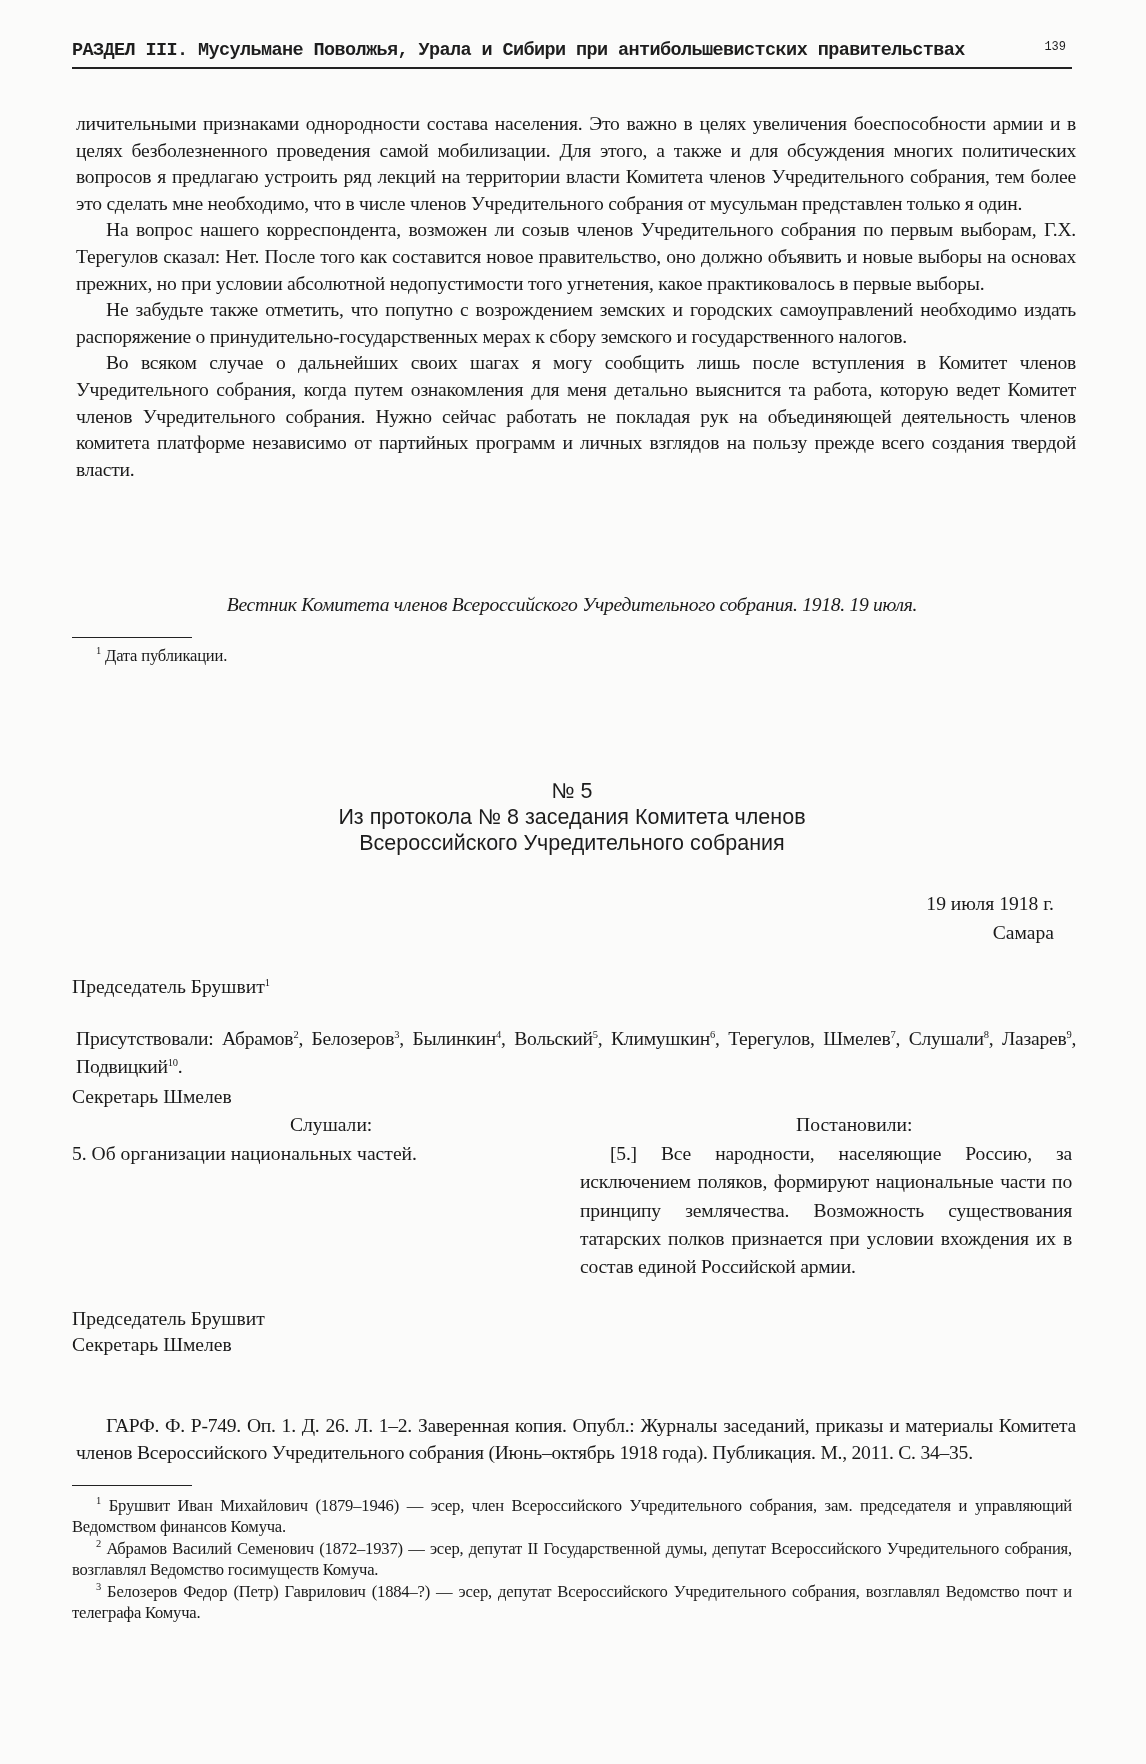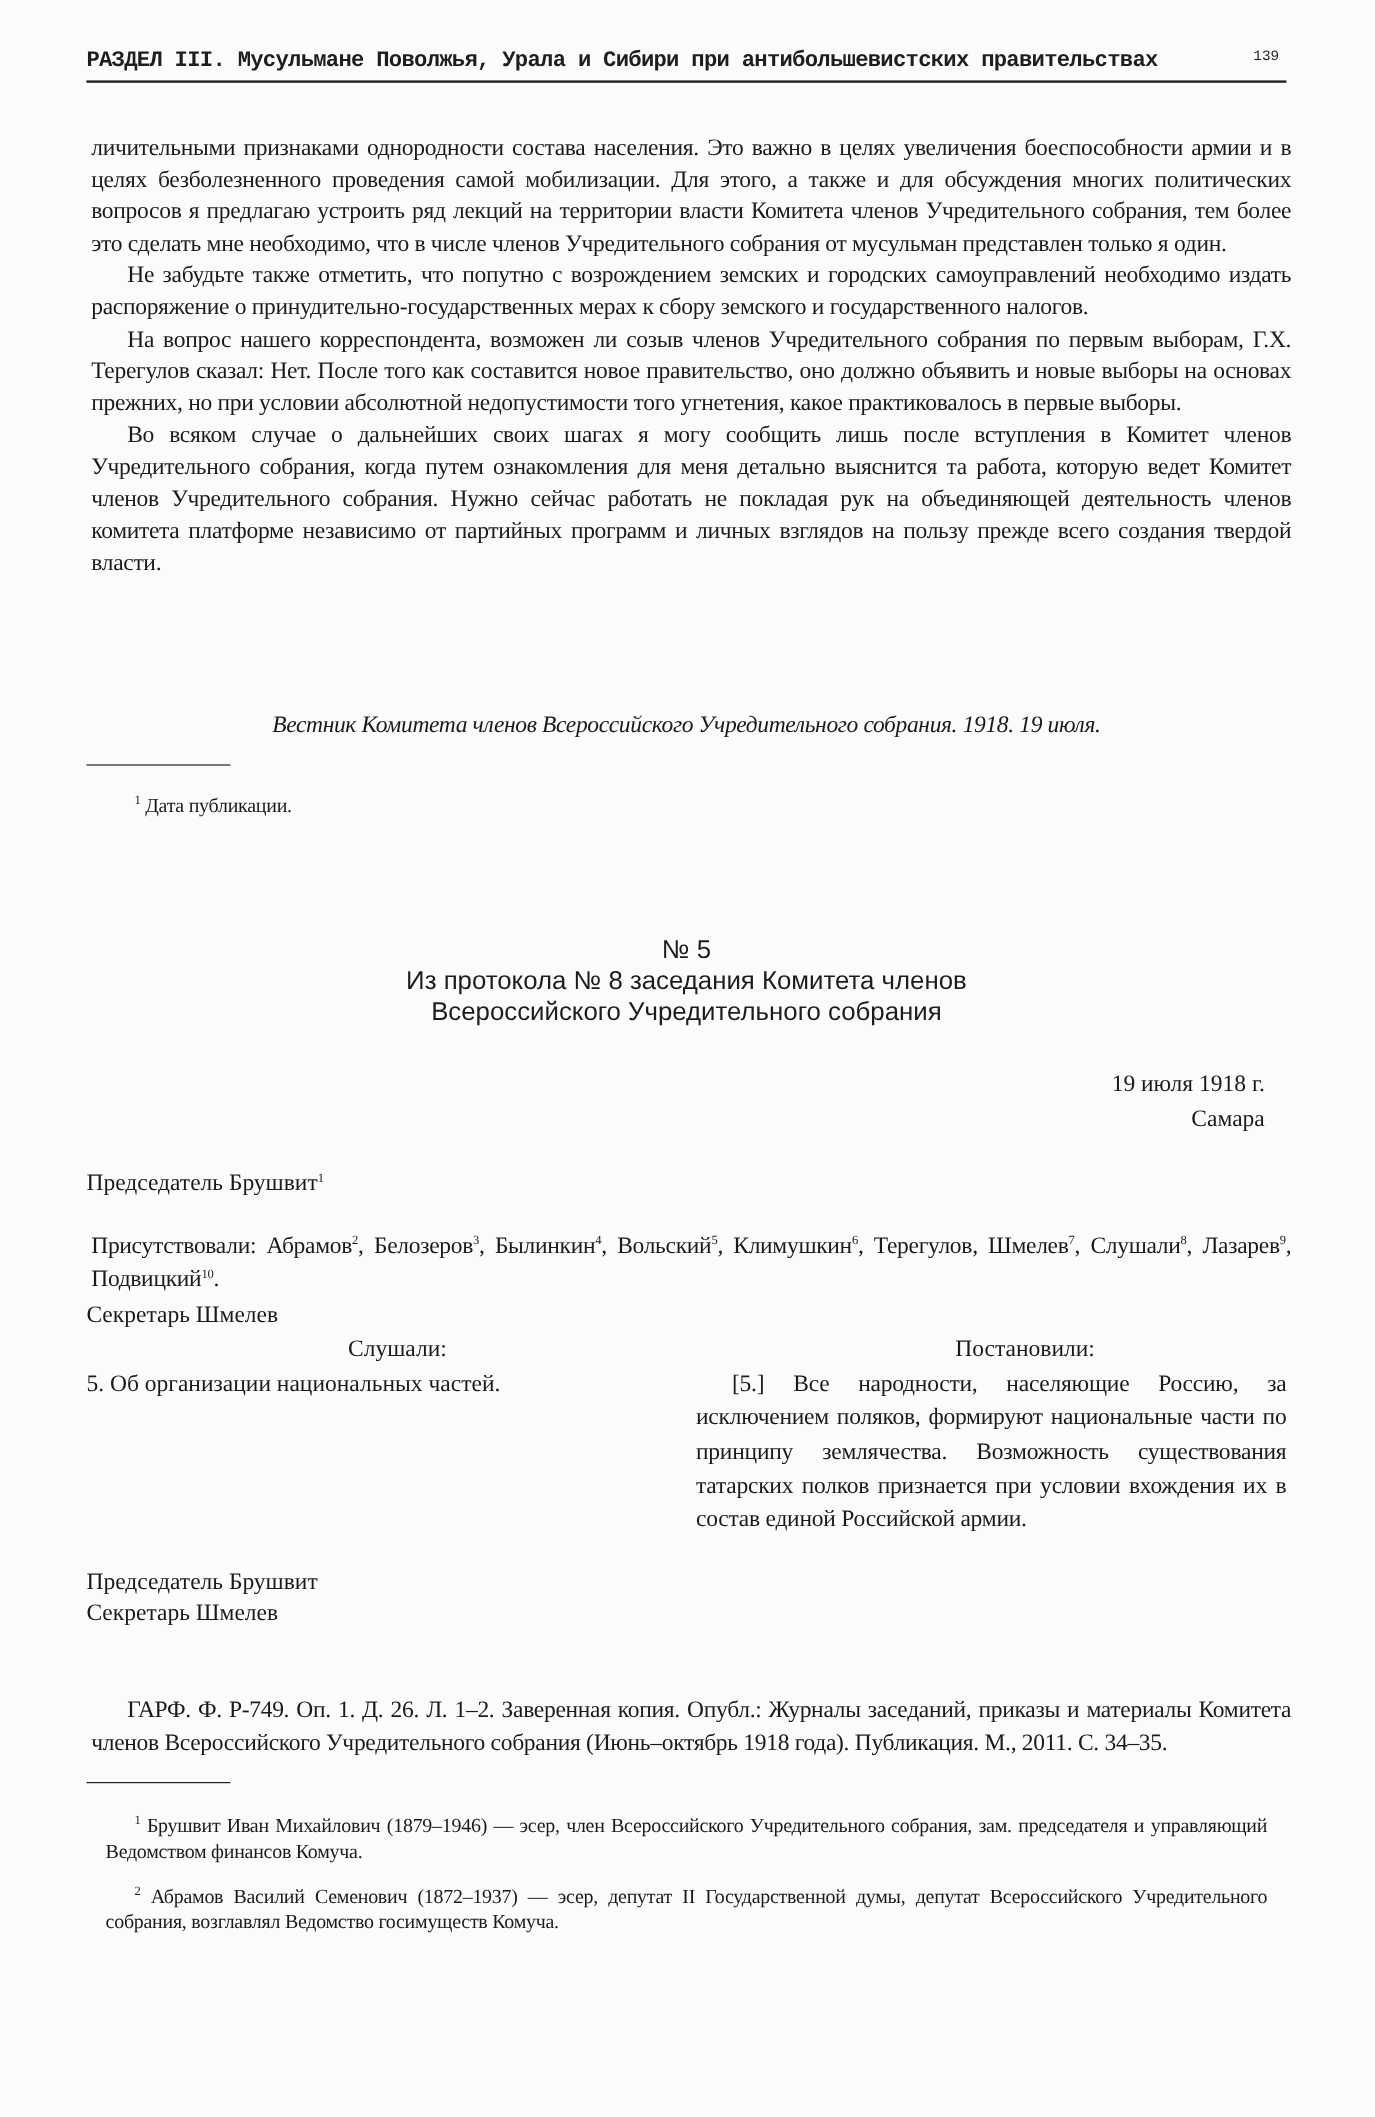--- a/index.html
+++ b/index.html
@@ -70,21 +70,21 @@
   }
   .footnote {
     position: absolute;
     left: 0;
     width: 1000px;
     font-size: 16.6px;
     line-height: 21.4px;
     text-align: justify;
     letter-spacing: -0.2px;
   }
-  .footnote p { margin: 16px; text-indent: 24px; }
+  .footnote p { margin: 0; text-indent: 24px; }
   sup { font-size: 10.5px; vertical-align: 7px; line-height: 0; }
   .doc-title {
     position: absolute;
     left: 0;
     width: 1000px;
     text-align: center;
     font-family: "Liberation Sans", sans-serif;
     font-size: 21.5px;
     line-height: 26px;
     color: #1c1c1c;
@@ -128,22 +128,22 @@
 <div class="page">
 
   <div class="running-header">
     <span>РАЗДЕЛ III. Мусульмане Поволжья, Урала и Сибири при антибольшевистских правительствах</span>
     <span class="pnum">139</span>
   </div>
   <div class="header-rule"></div>
 
   <div class="body-text" style="top:89px;">
     <p>личительными признаками однородности состава населения. Это важно в целях увеличения боеспособности армии и в целях безболезненного проведения самой мобилизации. Для этого, а также и для обсуждения многих политических вопросов я предлагаю устроить ряд лекций на территории власти Комитета членов Учредительного собрания, тем более это сделать мне необходимо, что в числе членов Учредительного собрания от мусульман представлен только я один.</p>
+    <p class="indent">На вопрос нашего корреспондента, возможен ли созыв членов Учредительного собрания по первым выборам, Г.Х. Терегулов сказал: Нет. После того как составится новое правительство, оно должно объявить и новые выборы на основах прежних, но при условии абсолютной недопустимости того угнетения, какое практиковалось в первые выборы.</p>
     <p class="indent">Не забудьте также отметить, что попутно с возрождением земских и городских самоуправлений необходимо издать распоряжение о принудительно-государственных мерах к сбору земского и государственного налогов.</p>
-    <p class="indent">На вопрос нашего корреспондента, возможен ли созыв членов Учредительного собрания по первым выборам, Г.Х. Терегулов сказал: Нет. После того как составится новое правительство, оно должно объявить и новые выборы на основах прежних, но при условии абсолютной недопустимости того угнетения, какое практиковалось в первые выборы.</p>
     <p class="indent">Во всяком случае о дальнейших своих шагах я могу сообщить лишь после вступления в Комитет членов Учредительного собрания, когда путем ознакомления для меня детально выяснится та работа, которую ведет Комитет членов Учредительного собрания. Нужно сейчас работать не покладая рук на объединяющей деятельность членов комитета платформе независимо от партийных программ и личных взглядов на пользу прежде всего создания твердой власти.</p>
   </div>
 
   <div class="source-italic" style="top:594px;">Вестник Комитета членов Всероссийского Учредительного собрания. 1918. 19 июля.</div>
 
   <div class="fn-rule" style="top:637px;"></div>
   <div class="footnote" style="top:645px;">
     <p><sup>1</sup> <span>Дата публикации.</span></p>
   </div>
 
@@ -176,15 +176,16 @@
     <div>Председатель Брушвит</div>
     <div>Секретарь Шмелев</div>
   </div>
 
   <div class="body-text" style="top:1390px; text-indent:30px; line-height:27px;">ГАРФ. Ф. Р-749. Оп. 1. Д. 26. Л. 1–2. Заверенная копия. Опубл.: Журналы заседаний, приказы и материалы Комитета членов Всероссийского Учредительного собрания (Июнь–октябрь 1918 года). Публикация. М., 2011. С. 34–35.</div>
 
   <div class="fn-rule" style="top:1485px;"></div>
   <div class="footnote" id="footnotes" style="top:1495px;">
       <p><sup>1</sup><span> Брушвит Иван Михайлович (1879–1946) — эсер, член Всероссийского Учредительного собрания, зам. председателя и управляющий Ведомством финансов Комуча.</span></p>
       <p><sup>2</sup><span> Абрамов Василий Семенович (1872–1937) — эсер, депутат II Государственной думы, депутат Всероссийского Учредительного собрания, возглавлял Ведомство госимуществ Комуча.</span></p>
+      <p><sup>3</sup><span> Белозеров Федор (Петр) Гаврилович (1884–?) — эсер, депутат Всероссийского Учредительного собрания, возглавлял Ведомство почт и телеграфа Комуча.</span></p>
     </div>
 
 </div>
 
 </body></html>

